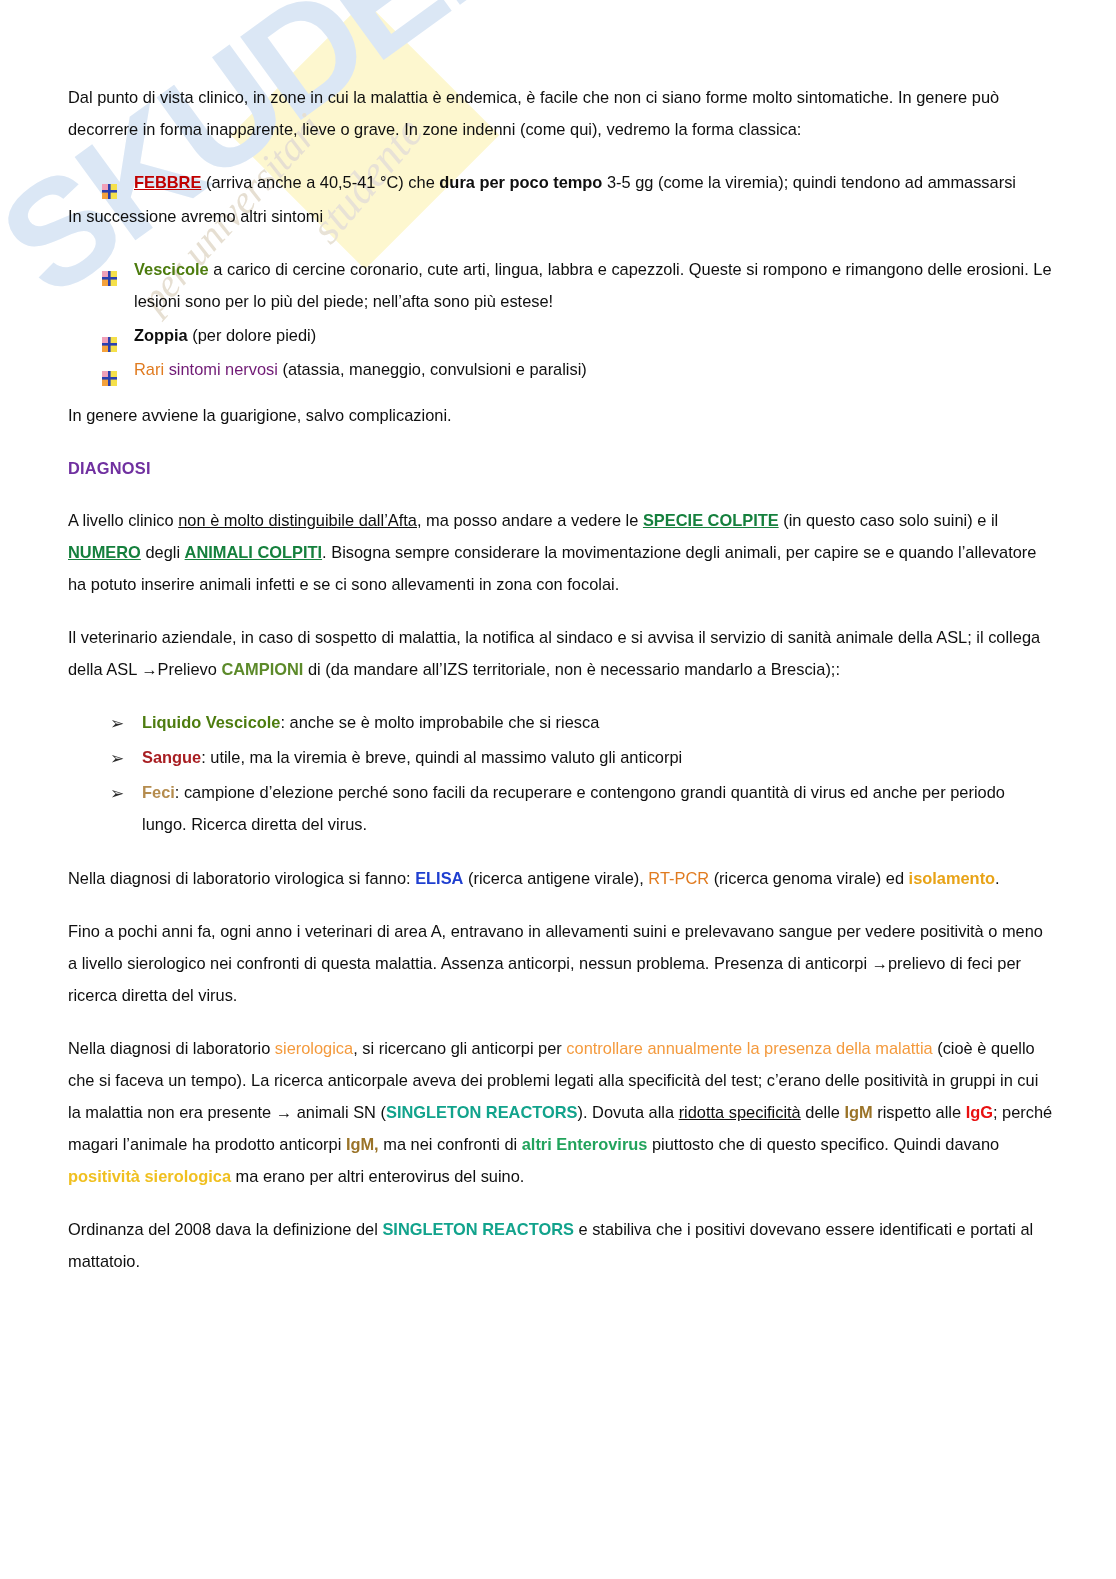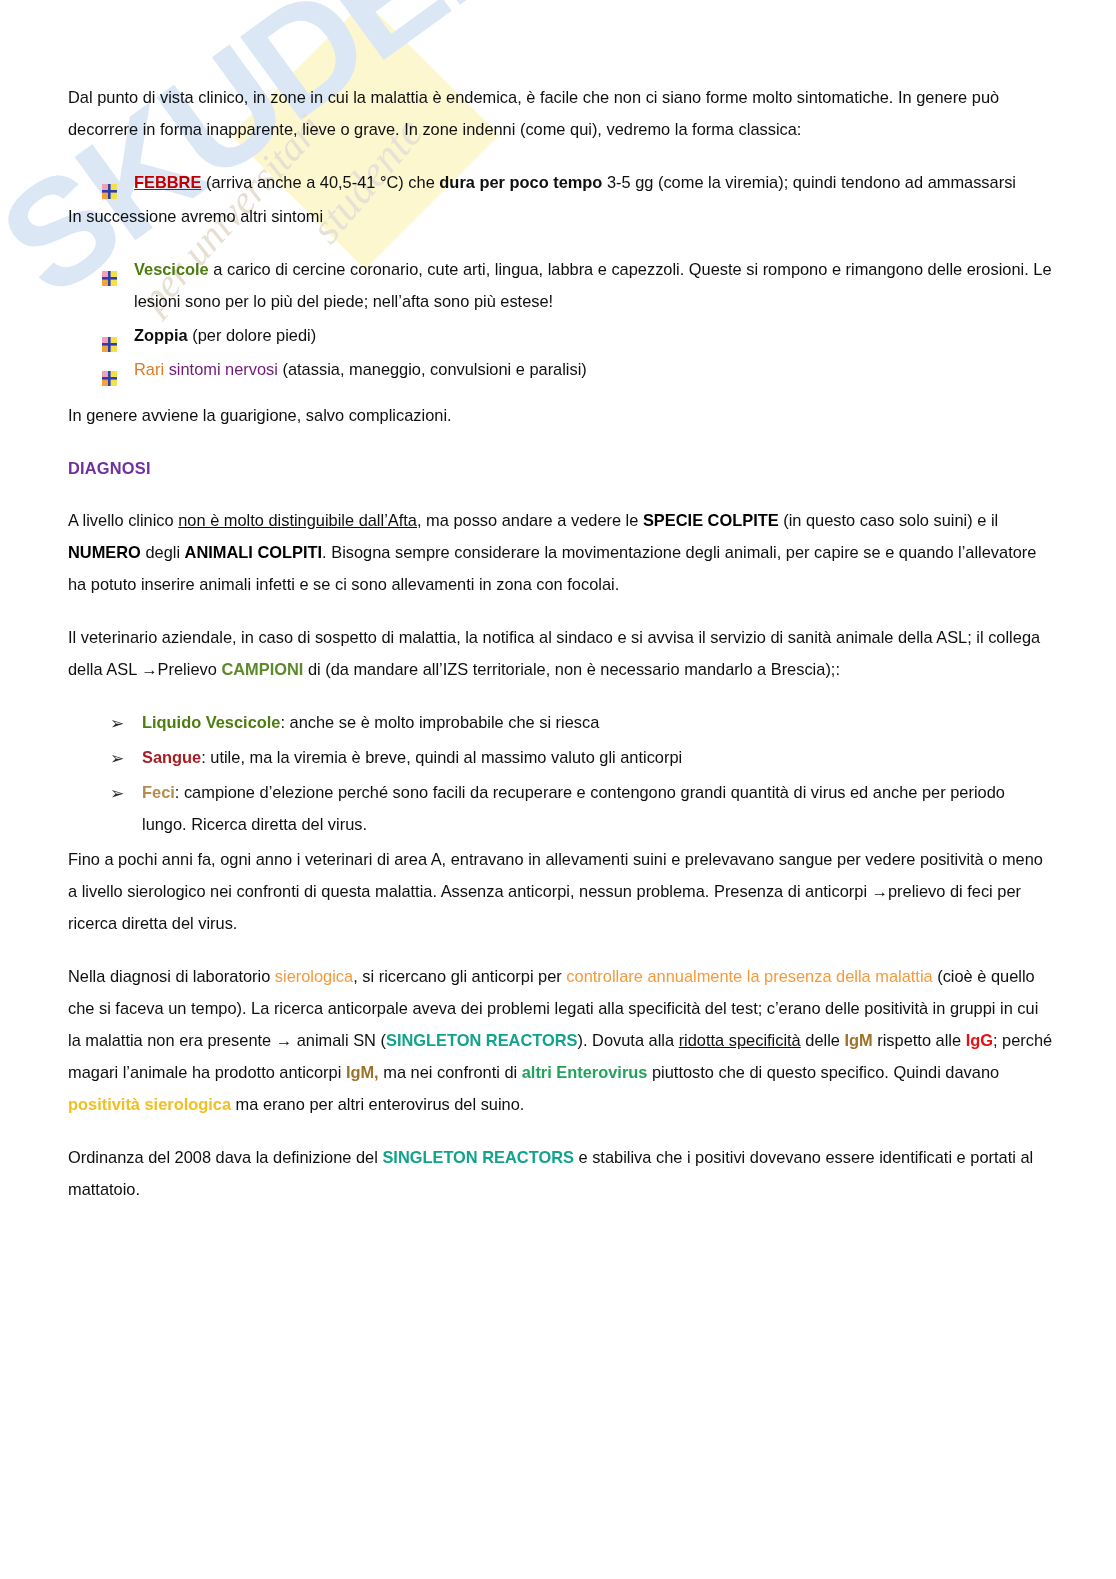--- a/index.html
+++ b/index.html
@@ -142,21 +142,21 @@
     margin: 12px 0 20px 0;
     letter-spacing: 0.2px;
   }
 
   
   .b { font-weight: bold; text-align: center; }
   .u { text-decoration: underline; }
   .red-b { color: #c00000; font-weight: bold; text-decoration: underline; }
   .salmon { color: #4d7c0f; font-weight: bold; }
   .orange-b { color: #e07b20; font-weight: normal; }
-  .blue { color: #000000; font-weight: bold; }
+  .blue { color: #15803d; font-weight: bold; text-decoration: underline; }
   .darkblue { color: #1f3fd0; font-weight: bold; }
   .green { color: #5c8a2a; font-weight: bold; }
   .green2 { color: #22a35c; font-weight: bold; }
   .teal { color: #12a38c; font-weight: bold; }
   .gold { color: #e8a317; font-weight: bold; }
   .gold2 { color: #f0c020; font-weight: bold; }
   .brown { color: #9a7328; font-weight: bold; }
   .darkred { color: #a81e22; font-weight: bold; }
   .tan { color: #b58c4e; font-weight: bold; }
   .orange-soft { color: #f49a3d; }
@@ -251,20 +251,21 @@
         <span class="arrow-bullet">➢</span><span class="salmon">Liquido Vescicole</span><span>: anche se è molto improbabile che si riesca</span>
       </li>
       <li>
         <span class="arrow-bullet">➢</span><span class="darkred">Sangue</span><span>: utile, ma la viremia è breve, quindi al massimo valuto gli anticorpi</span>
       </li>
       <li>
         <span class="arrow-bullet">➢</span><span class="tan">Feci</span><span>: campione d’elezione perché sono facili da recuperare e contengono grandi quantità di virus ed anche per periodo lungo. Ricerca diretta del virus.</span>
       </li>
     </ul>
 
+    <p class="para" style="margin-top:22px;"><span>Nella diagnosi di laboratorio virologica si fanno: </span><span class="darkblue">ELISA</span><span> (ricerca antigene virale), </span><span class="orange-b">RT-PCR</span><span> (ricerca genoma virale) ed </span><span class="gold">isolamento</span><span>.</span></p>
 
     <p class="para">Fino a pochi anni fa, ogni anno i veterinari di area A, entravano in allevamenti suini e prelevavano sangue per vedere positività o meno a livello sierologico nei confronti di questa malattia. Assenza anticorpi, nessun problema. Presenza di anticorpi →prelievo di feci per ricerca diretta del virus.</p>
 
     <p class="para"><span>Nella diagnosi di laboratorio </span><span class="orange-soft">sierologica</span><span>, si ricercano gli anticorpi per </span><span class="orange-soft">controllare annualmente la presenza della malattia</span><span> (cioè è quello che si faceva un tempo). La ricerca anticorpale aveva dei problemi legati alla specificità del test; c’erano delle positività in gruppi in cui la malattia non era presente </span><span>→</span><span> animali SN (</span><span class="teal">SINGLETON REACTORS</span><span>). Dovuta alla </span><span class="u">ridotta specificità</span><span> delle </span><span class="brown">IgM</span><span> rispetto alle </span><span style="color:#e81010;font-weight:bold;">IgG</span><span>; perché magari l’animale ha prodotto anticorpi </span><span class="brown">IgM,</span><span> ma nei confronti di </span><span class="green2">altri Enterovirus</span><span> piuttosto che di questo specifico.  Quindi davano </span><span class="gold2">positività sierologica</span><span> ma erano per altri enterovirus del suino.</span></p>
 
     <p class="para"><span>Ordinanza del 2008 dava la definizione del </span><span class="teal">SINGLETON REACTORS</span><span> e stabiliva che i positivi dovevano essere identificati e portati al mattatoio.</span></p>
 
   </div>
 </div>
 

